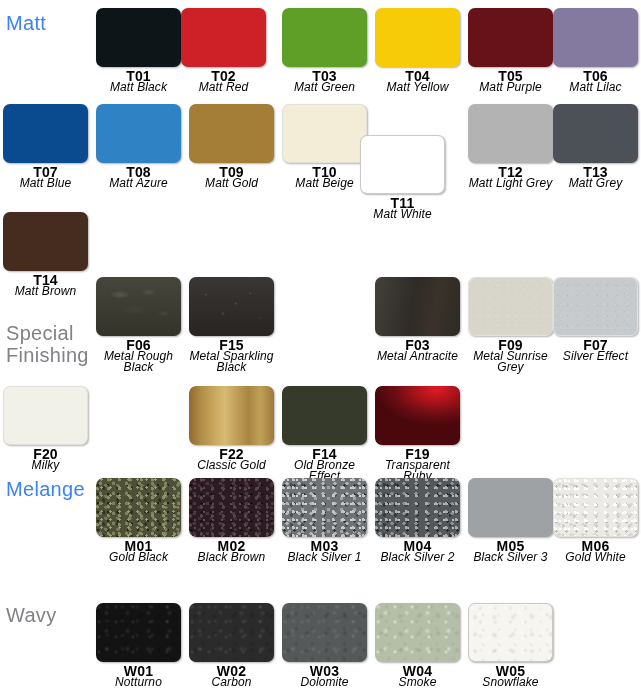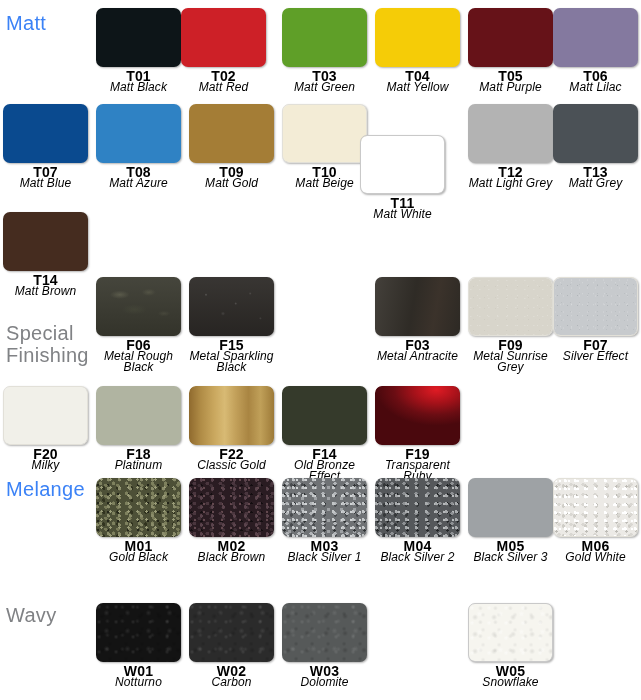--- a/index.html
+++ b/index.html
@@ -278,25 +278,20 @@
     <div class="cell" style="left: 553px; top: 277px;">
       <div class="chip chip-shadow softedge tex-silvereffect" style="background-color: rgb(199, 202, 205);"></div>
       <div class="code">F07</div>
       <div class="name">Silver Effect</div>
     </div>
     <div class="cell" style="left: 3px; top: 386px;">
       <div class="chip chip-shadow softedge" style="background-color: rgb(241, 240, 233);"></div>
       <div class="code">F20</div>
       <div class="name">Milky</div>
     </div>
-    <div class="cell" style="left: 96px; top: 386px;">
-      <div class="chip chip-shadow" style="background-color: rgb(176, 180, 161);"></div>
-      <div class="code">F18</div>
-      <div class="name">Platinum</div>
-    </div>
     <div class="cell" style="left: 189px; top: 386px;">
       <div class="chip chip-shadow tex-gold" style="background-color: rgb(185, 154, 82);"></div>
       <div class="code">F22</div>
       <div class="name">Classic Gold</div>
     </div>
     <div class="cell" style="left: 282px; top: 386px;">
       <div class="chip chip-shadow" style="background-color: rgb(53, 58, 43);"></div>
       <div class="code">F14</div>
       <div class="name">Old Bronze Effect</div>
     </div>
@@ -342,20 +337,25 @@
     </div>
     <div class="cell" style="left: 189px; top: 603px;">
       <div class="chip chip-shadow tex-leather" style="background-color: rgb(43, 43, 43);"></div>
       <div class="code">W02</div>
       <div class="name">Carbon</div>
     </div>
     <div class="cell" style="left: 282px; top: 603px;">
       <div class="chip chip-shadow tex-leather" style="background-color: rgb(86, 89, 89);"></div>
       <div class="code">W03</div>
       <div class="name">Dolomite</div>
+    </div>
+    <div class="cell" style="left: 375px; top: 603px;">
+      <div class="chip chip-shadow tex-leather-lt" style="background-color: rgb(181, 190, 166);"></div>
+      <div class="code">W04</div>
+      <div class="name">Smoke</div>
     </div>
     <div class="cell" style="left: 468px; top: 603px;">
       <div class="chip chip-shadow edge tex-leather-lt" style="background-color: rgb(246, 245, 239);"></div>
       <div class="code">W05</div>
       <div class="name">Snowflake</div>
     </div>
     <div class="section-label" style="left: 6px; top: 12px; color: #3b82f6;">Matt</div>
     <div class="section-label" style="left: 6px; top: 322px; color: rgb(128, 130, 133);">Special
 Finishing</div>
     <div class="section-label" style="left: 6px; top: 478px; color: #3b82f6;">Melange</div>

